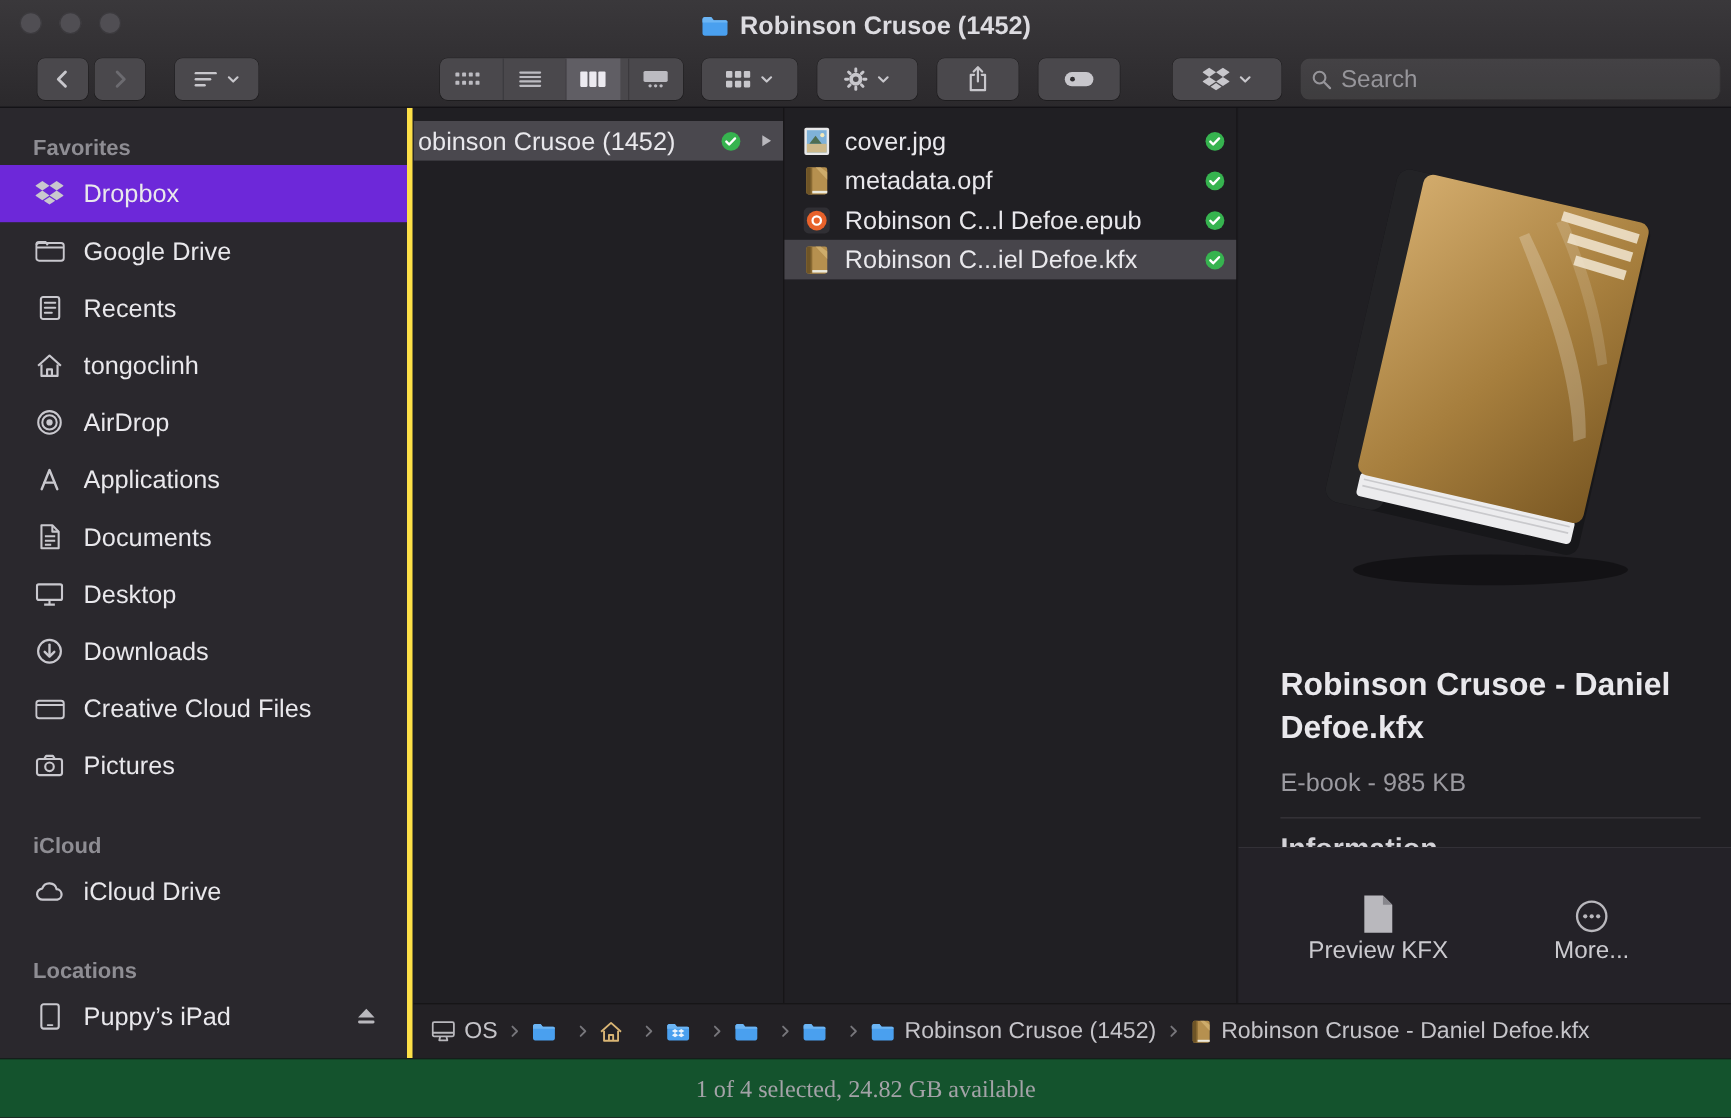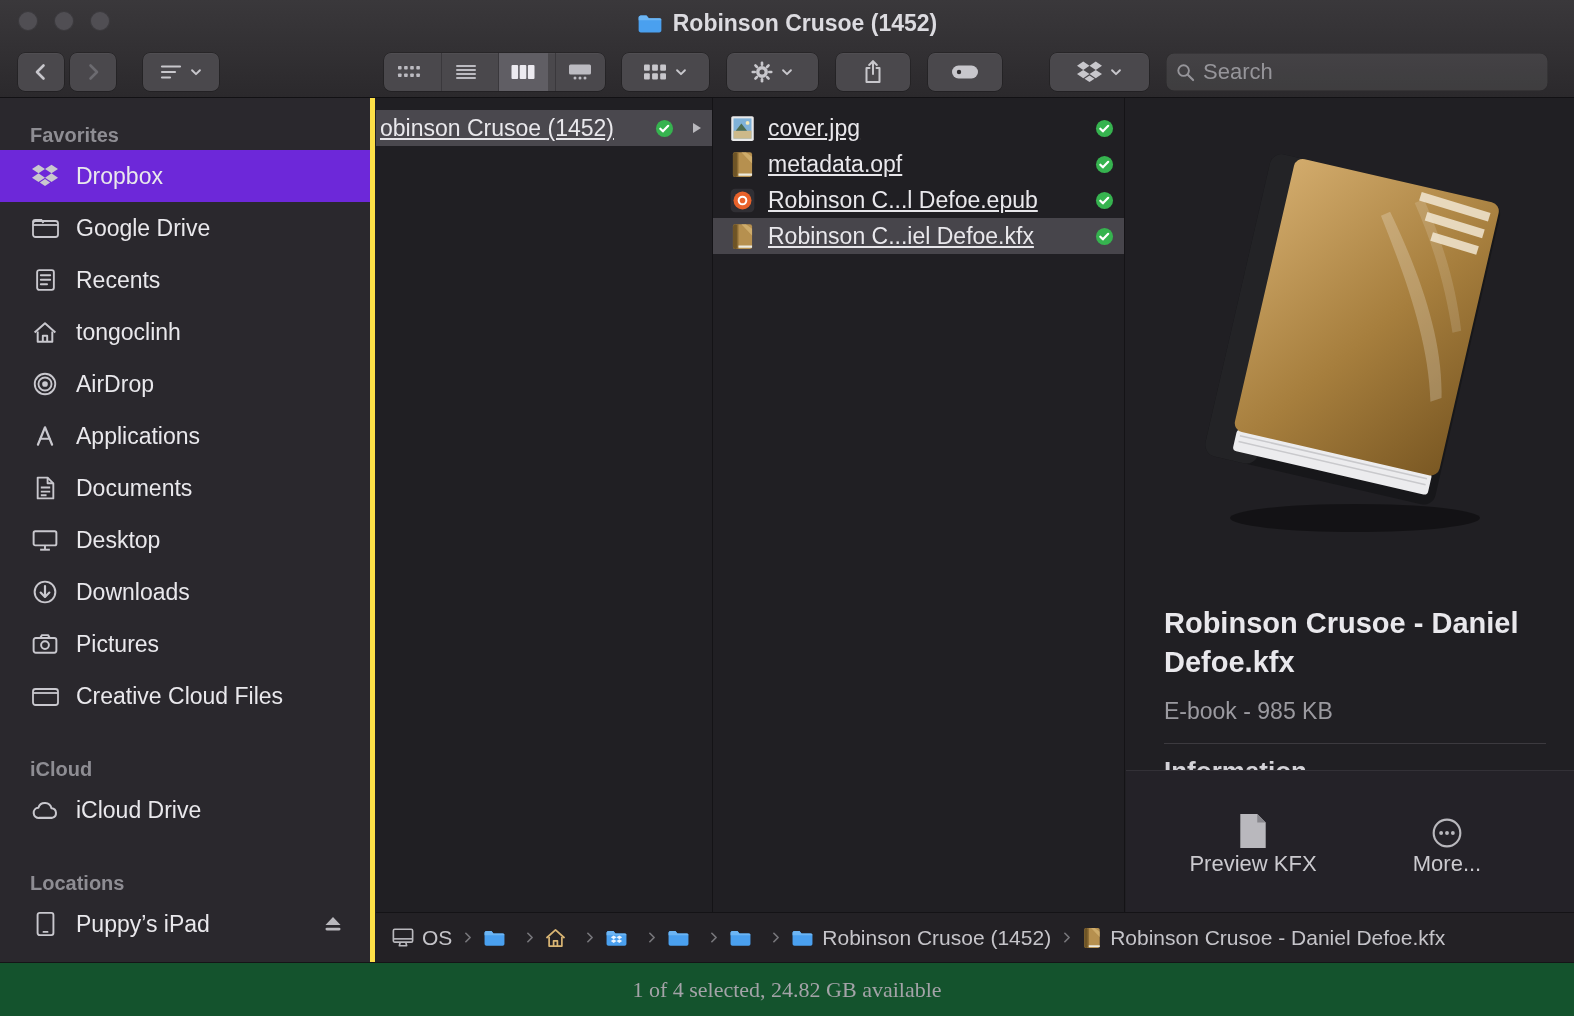--- a/index.html
+++ b/index.html
@@ -24,21 +24,21 @@
   .traffic { position:absolute; left:18px; top:11px; display:flex; gap:16px; }
   .traffic span {
     width:20px; height:20px; border-radius:50%;
     background:#504e53; box-shadow:inset 0 0 0 1px rgba(0,0,0,.25);
   }
   .win-title {
     position:absolute; left:0; right:0; top:0; height:46px;
     display:flex; align-items:center; justify-content:center; gap:10px;
     font-size:23px; font-weight:700; color:#dcdbe0;
   }
-  .toolbar { position:absolute; left:0; top:46px; right:0; height:52px;padding-left:44px; }
+  .toolbar { position:absolute; left:16px; top:46px; right:0; height:52px;padding-left:44px; }
   .tbtn {
     position:absolute; top:7px; height:38px;
     background:#4a484c; border-radius:7px;
     display:flex; align-items:center; justify-content:center; gap:7px;
     color:#c8c7cc;
     box-shadow:0 0 0 0.5px rgba(0,0,0,.4), inset 0 0.5px 0 rgba(255,255,255,.07);
     cursor:default;
   }
   .tbtn.disabled { color:#6c6b70; }
   .seg { padding:0; overflow:hidden; }
@@ -75,21 +75,21 @@
     padding:0 26px 0 30px; font-size:23px; color:#e9e8ec; cursor:default;
   }
   .side-item.selected { background:#6d28d9; }
   .side-item .s-ic { width:30px; height:28px; display:flex; align-items:center; justify-content:center; color:#c9c8ce; flex:none; }
   .side-item .lbl { white-space:nowrap; overflow:hidden; }
   .side-item .eject { margin-left:auto; color:#b9b8bd; }
   .sec-gap { height:34px; }
 
   
   .colview { position:absolute; left:376px; top:98px; width:750px; height:814px; background:#201f23; display:flex; }
-  .col { height:100%; padding-top:12px; overflow:hidden;text-decoration:underline; }
+  .col { height:100%; padding-top:12px; overflow:hidden; }
   .col1 { width:337px; border-right:1px solid #141316; }
   .col2 { width:412px; border-right:1px solid #141316; }
   .frow {
     height:36px; display:flex; align-items:center; gap:12px;
     padding:0 10px 0 16px; font-size:23px; color:#e9e8ec; cursor:default;
   }
   .frow .f-ic { width:27px; height:27px; flex:none; }
   .frow .fname { white-space:nowrap; overflow:hidden; flex:1; }
   .frow .badge { margin-left:auto; flex:none; width:19px; height:19px; }
   .frow.selected { background:#47454b; }
@@ -540,36 +540,36 @@
   <div class="side-item">
     <span class="s-ic">
         <svg width="24" height="24">
           <use href="#s-download"></use>
         </svg>
       </span>
     <span class="lbl">Downloads</span>
   </div>
   <div class="side-item">
     <span class="s-ic">
-        <svg width="26" height="22">
-          <use href="#s-camera"></use>
-        </svg>
-      </span>
-    <span class="lbl">Pictures</span>
-  </div>
-  <div class="side-item">
-    <span class="s-ic">
         <svg width="27" height="22" style="color:#c9c8ce">
           <g>
             <rect x="1" y="4" width="25" height="16" rx="2.5" fill="none" stroke="currentColor" stroke-width="1.8"></rect>
             <path d="M1 8h25" stroke="currentColor" stroke-width="1.8"></path>
           </g>
         </svg>
       </span>
     <span class="lbl">Creative Cloud Files</span>
+  </div>
+  <div class="side-item">
+    <span class="s-ic">
+        <svg width="26" height="22">
+          <use href="#s-camera"></use>
+        </svg>
+      </span>
+    <span class="lbl">Pictures</span>
   </div>
 
   <div class="sec-gap"></div>
   <div class="sec-title">iCloud</div>
   <div class="side-item">
     <span class="s-ic">
         <svg width="27" height="20">
           <use href="#s-cloud"></use>
         </svg>
       </span>

